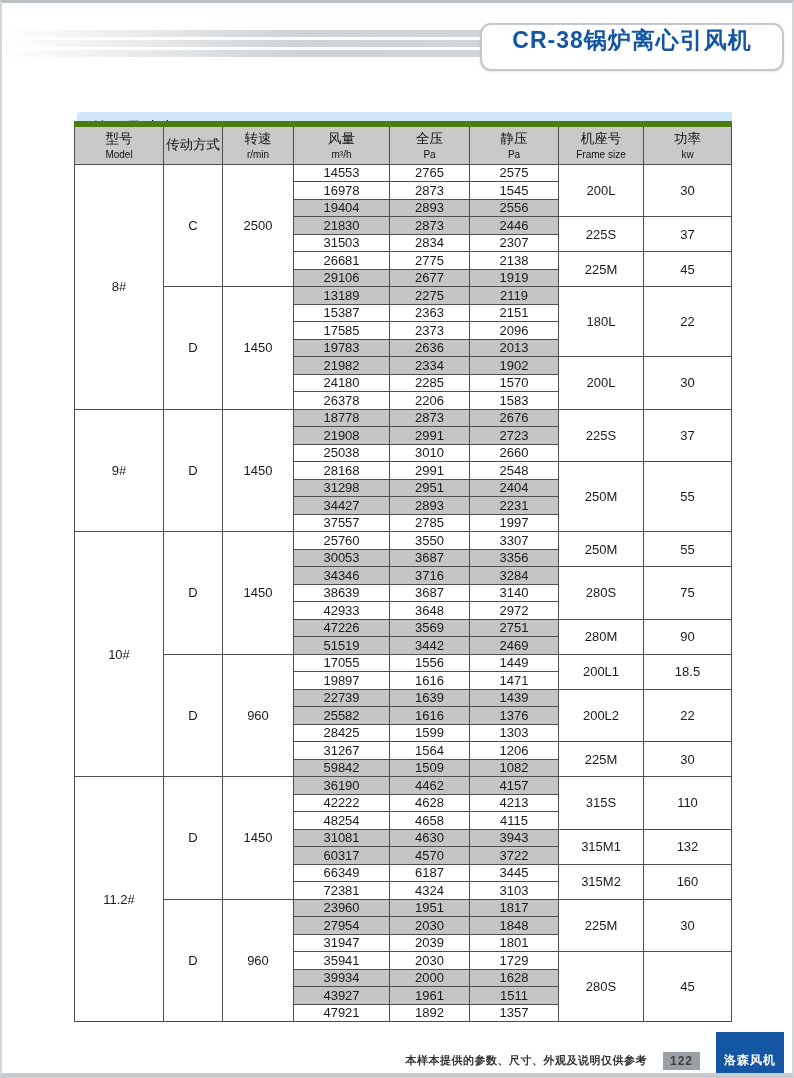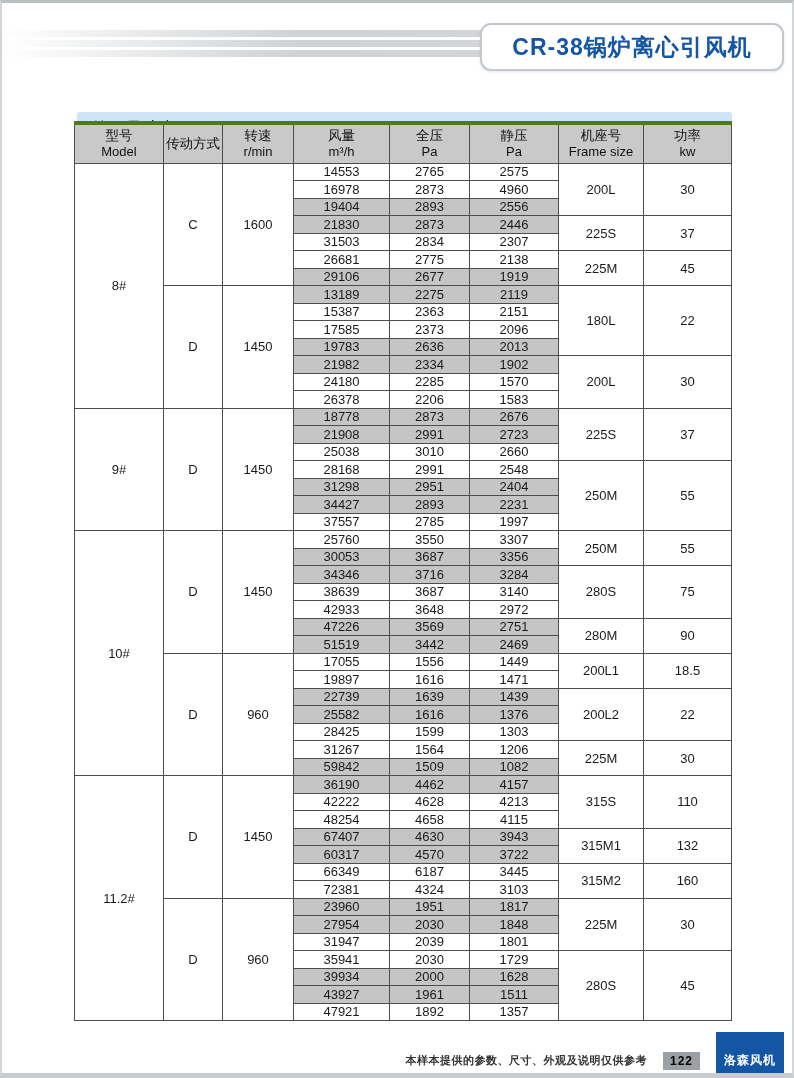--- a/index.html
+++ b/index.html
@@ -12,21 +12,21 @@
   
   .stripes { position:absolute; top:27px; left:0; width:668px; }
   .stripe {
     height:7px; margin-bottom:3px; border-radius:2px;
     background:linear-gradient(to right, rgba(205,209,212,0) 0%, #ced2d5 45%, #d6dadd 100%);
   }
   
   .title-box {
     position:absolute; top:20px; right:8px; width:304px; height:48px;
     background:#ffffff; border:2px solid #c2c8cd; border-radius:11px;
-    display:flex; align-items:center; justify-content:center;
+    display:flex; align-items:flex-start; justify-content:center;
     box-shadow:0 1px 3px rgba(0,0,0,0.10);
   }
   .title-box span { font-size:23px; font-weight:bold; color:#1456a4; letter-spacing:1px; white-space:nowrap; }
   
   .section-banner {
     position:absolute; top:73px; left:75px; width:655px; height:32px;
     background:#cee5f7; border-radius:3px; display:flex; align-items:center; padding-left:14px;margin-top:36px;
   }
   .section-banner span { font-size:17px; color:#1c1c1c; }
   
@@ -34,34 +34,34 @@
     position:absolute; top:118px; left:72px; width:657px;
     border-collapse:collapse; table-layout:fixed;
   }
   table.dim th, table.dim td {
     border:1px solid #4d4d4d; text-align:center; vertical-align:middle;
     padding:0; overflow:hidden; white-space:nowrap;
   }
   table.dim thead th {
     background:#c9c9c9; height:40px; font-weight:normal; font-size:13.5px; color:#111; line-height:1.3;
   }
-  table.dim thead th .en { font-size:13px; }
-  table.dim { border-top:4px solid #4d7c0f; }
+  table.dim thead th .en { font-size:10px; }
+  table.dim { border-top:6px solid #4d7c0f; }
   tbody tr { height:17.5px; }
   tbody td { font-size:13px; color:#1a1a1a; background:#ffffff; }
   tbody td.gray { background:#c5c5c5; }
   tbody td.model-col, tbody td.drive-col, tbody td.speed-col,
   tbody td.frame-col, tbody td.power-col { background:#ffffff; }
   
   .footer {
     position:absolute; top:1029px; right:8px; display:flex; align-items:center; gap:16px;
   }
   .footer .note { font-size:11px; font-weight:bold; color:#333; letter-spacing:0.5px; }
   .footer .badge-num {
-    background:#9aa0a4; color:#000000; font-size:12px; font-weight:bold; padding:2px 7px; letter-spacing:1px;
+    background:#9aa0a4; color:#404040; font-size:12px; font-weight:bold; padding:2px 7px; letter-spacing:1px;
   }
   .footer .badge-brand {
     background:#1456a4; color:#fff; font-size:12px; font-weight:bold; padding:20px 8px; letter-spacing:1px;
   }
 </style>
 </head>
 <body>
 
 <div class="page">
 
@@ -122,31 +122,31 @@
           <th>
             <div>功率</div>
             <div class="en">kw</div>
           </th>
         </tr>
       </thead>
     <tbody id="table-body">
         <tr>
           <td class="model-col" rowspan="14">8#</td>
           <td class="drive-col" rowspan="7">C</td>
-          <td class="speed-col" rowspan="7">1600</td>
+          <td class="speed-col" rowspan="7">2500</td>
           <td class="flow-col">14553</td>
           <td class="full-col">2765</td>
           <td class="static-col">2575</td>
           <td class="frame-col" rowspan="3">200L</td>
           <td class="power-col" rowspan="3">30</td>
         </tr>
         <tr>
           <td class="flow-col">16978</td>
           <td class="full-col">2873</td>
-          <td class="static-col">4960</td>
+          <td class="static-col">1545</td>
         </tr>
         <tr>
           <td class="flow-col gray">19404</td>
           <td class="full-col gray">2893</td>
           <td class="static-col gray">2556</td>
         </tr>
         <tr>
           <td class="flow-col gray">21830</td>
           <td class="full-col gray">2873</td>
           <td class="static-col gray">2446</td>
@@ -354,21 +354,21 @@
           <td class="flow-col">42222</td>
           <td class="full-col">4628</td>
           <td class="static-col">4213</td>
         </tr>
         <tr>
           <td class="flow-col">48254</td>
           <td class="full-col">4658</td>
           <td class="static-col">4115</td>
         </tr>
         <tr>
-          <td class="flow-col gray">67407</td>
+          <td class="flow-col gray">31081</td>
           <td class="full-col gray">4630</td>
           <td class="static-col gray">3943</td>
           <td class="frame-col" rowspan="2">315M1</td>
           <td class="power-col" rowspan="2">132</td>
         </tr>
         <tr>
           <td class="flow-col gray">60317</td>
           <td class="full-col gray">4570</td>
           <td class="static-col gray">3722</td>
         </tr>

